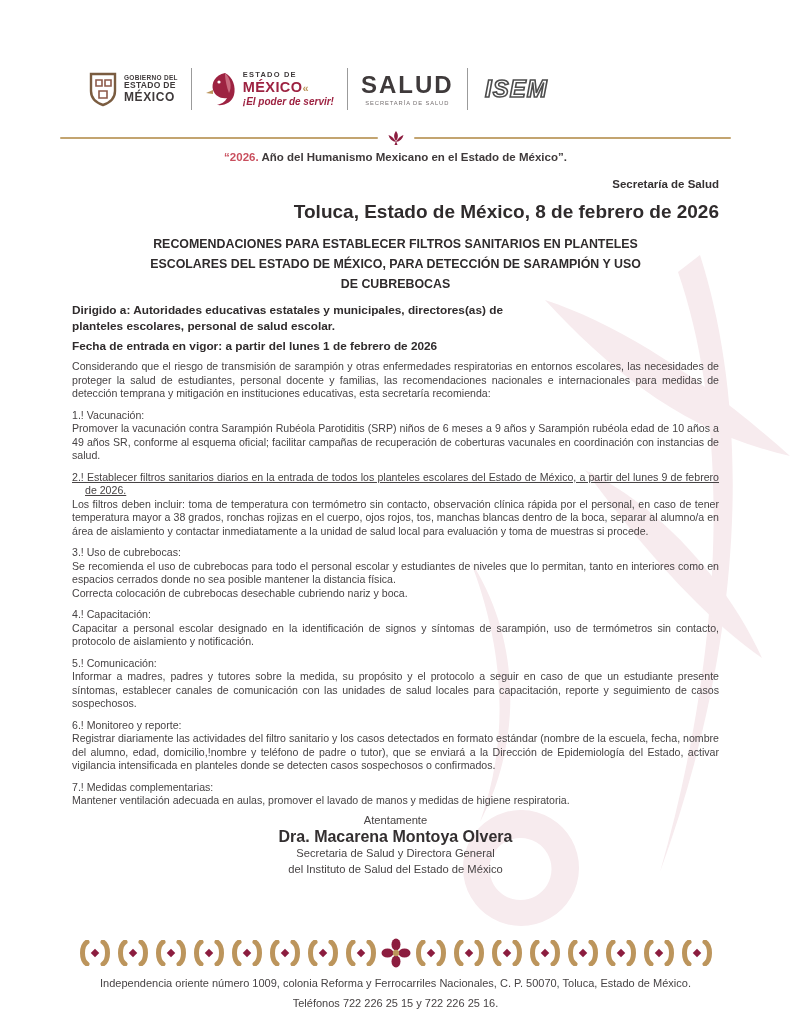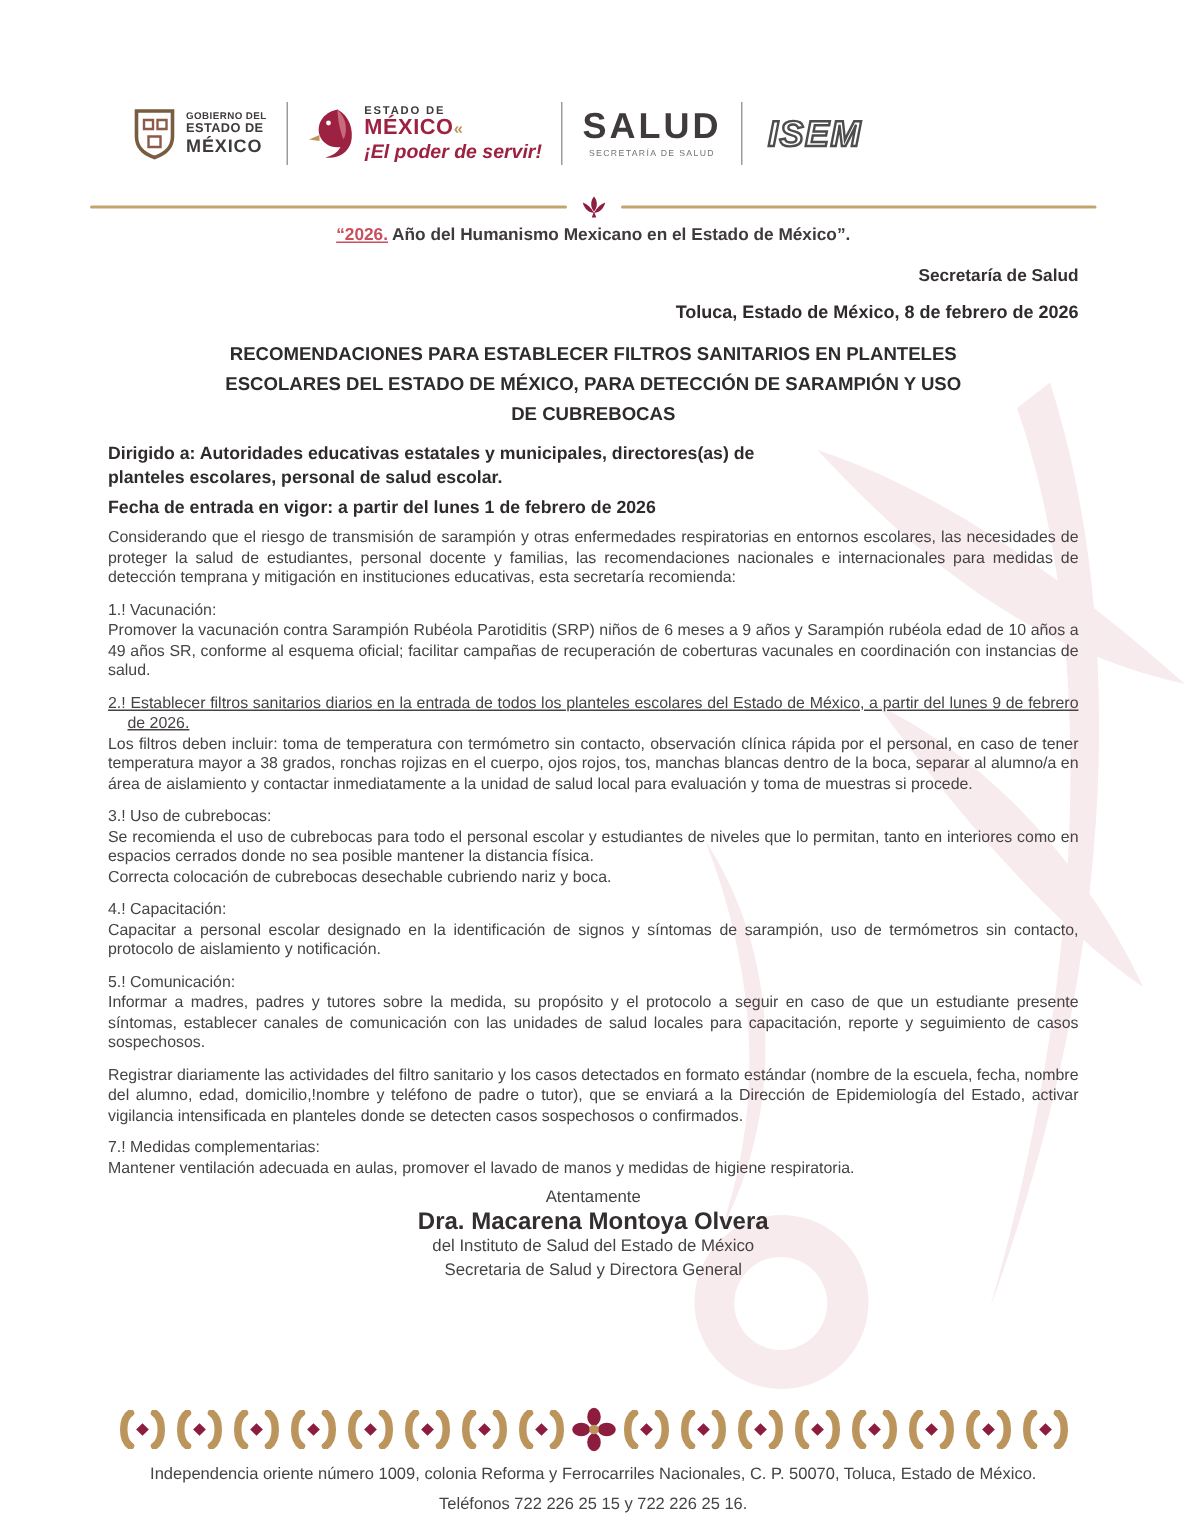--- a/index.html
+++ b/index.html
@@ -19,35 +19,35 @@
   .gob-text { display:flex; flex-direction:column; line-height:1.12; }
   .gob-l1 { font-size:6.5px; font-weight:bold; color:#3f3a3b; letter-spacing:.3px; }
   .gob-l2 { font-size:8.5px; font-weight:bold; color:#3f3a3b; letter-spacing:.3px; }
   .gob-l3 { font-size:12px;  font-weight:bold; color:#3f3a3b; letter-spacing:.6px; }
   .vdiv { width:1px; height:42px; background:#9b9b9b; }
   .logo-edx { display:flex; align-items:center; gap:4px; }
   .edx-text { display:flex; flex-direction:column; line-height:1.1; }
   .edx-l1 { font-size:7.5px; font-weight:bold; color:#3f3a3b; letter-spacing:1.2px; }
   .edx-l2 { font-size:14.5px; font-weight:bold; color:#9d2241; letter-spacing:.4px; }
   .edx-chev { color:#bc955c; font-size:11px; font-weight:bold; }
-  .edx-l3 { font-size:13px; font-weight:bold; font-style:italic; color:#9d2241; }
+  .edx-l3 { font-size:10px; font-weight:bold; font-style:italic; color:#9d2241; }
   .logo-salud { display:flex; flex-direction:column; align-items:center; line-height:1.1; }
   .sal-l1 { font-size:24px; font-weight:bold; color:#3f3a3b; letter-spacing:2px; }
   .sal-l2 { font-size:5.8px; color:#767071; letter-spacing:.9px; margin-top:1px; }
   .logo-isem { display:flex; align-items:center; }
 
   
   .rule-row { display:flex; align-items:center; margin:14px -12px 0 -12px; }
   .rule { flex:1; height:2px; background:#c3a470; border-radius:1px; }
   .rule-flower { margin:0 9px; flex:0 0 auto; }
   .motto { text-align:center; margin-top:5px; font-size:11.5px; font-weight:bold; color:#3f3a3b; }
-  .motto-year { color:#c94f5e;text-decoration:underline; }
+  .motto-year { color:#c94f5e; }
 
   .dept { text-align:right; margin-top:15px; font-size:11.5px; font-weight:bold; color:#353132; }
-  .dateline { text-align:right; margin-top:11px; font-size:12px; font-weight:bold; color:#2f2b2c; }
+  .dateline { text-align:right; margin-top:11px; font-size:19px; font-weight:bold; color:#2f2b2c; }
 
   .title { text-align:center; margin:12px auto 0; width:505px; font-size:12.4px;
            font-weight:bold; color:#2f2b2c; line-height:1.6; }
 
   .addressed { margin-top:7px; max-width:470px; font-size:11.8px; font-weight:bold;
                color:#2f2b2c; line-height:1.38; }
   .effective { margin-top:5px; font-size:11.8px; font-weight:bold; color:#2f2b2c; }
 
   .body-text { font-size:10.6px; line-height:13.5px; color:#474344; text-align:justify; }
   .intro { margin-top:7px; }
@@ -171,33 +171,34 @@
       <p class="sec-heading">4.! Capacitación:</p>
       <p class="body-text">Capacitar a personal escolar designado en la identificación de signos y síntomas de sarampión, uso de termómetros sin contacto, protocolo de aislamiento y notificación.</p>
     </div>
 
     <div class="doc-section">
       <p class="sec-heading">5.! Comunicación:</p>
       <p class="body-text">Informar a madres, padres y tutores sobre la medida, su propósito y el protocolo a seguir en caso de que un estudiante presente síntomas, establecer canales de comunicación con las unidades de salud locales para capacitación, reporte y seguimiento de casos sospechosos.</p>
     </div>
 
     <div class="doc-section">
+      <p class="sec-heading">6.! Monitoreo y reporte:</p>
       <p class="body-text">Registrar diariamente las actividades del filtro sanitario y los casos detectados en formato estándar (nombre de la escuela, fecha, nombre del alumno, edad, domicilio,!nombre y teléfono de padre o tutor), que se enviará a la Dirección de Epidemiología del Estado, activar vigilancia intensificada en planteles donde se detecten casos sospechosos o confirmados.</p>
     </div>
 
     <div class="doc-section">
       <p class="sec-heading">7.! Medidas complementarias:</p>
       <p class="body-text">Mantener ventilación adecuada en aulas, promover el lavado de manos y medidas de higiene respiratoria.</p>
     </div>
 
     <div class="signature">
       <p class="sig-line">Atentamente</p>
       <p class="sig-name">Dra. Macarena Montoya Olvera</p>
+      <p class="sig-line">Secretaria de Salud y Directora General</p>
       <p class="sig-line">del Instituto de Salud del Estado de México</p>
-      <p class="sig-line">Secretaria de Salud y Directora General</p>
     </div>
 
   </div>
 
   <div class="page-footer">
     <div class="ornament">
         <span class="orn-unit">
           <svg width="36" height="26" viewBox="0 0 36 26" aria-hidden="true">
             <path d="M10 2 C4 6 4 20 10 24" fill="none" stroke="#bc955c" stroke-width="5" stroke-linecap="round"></path>
             <path d="M26 2 C32 6 32 20 26 24" fill="none" stroke="#bc955c" stroke-width="5" stroke-linecap="round"></path>

